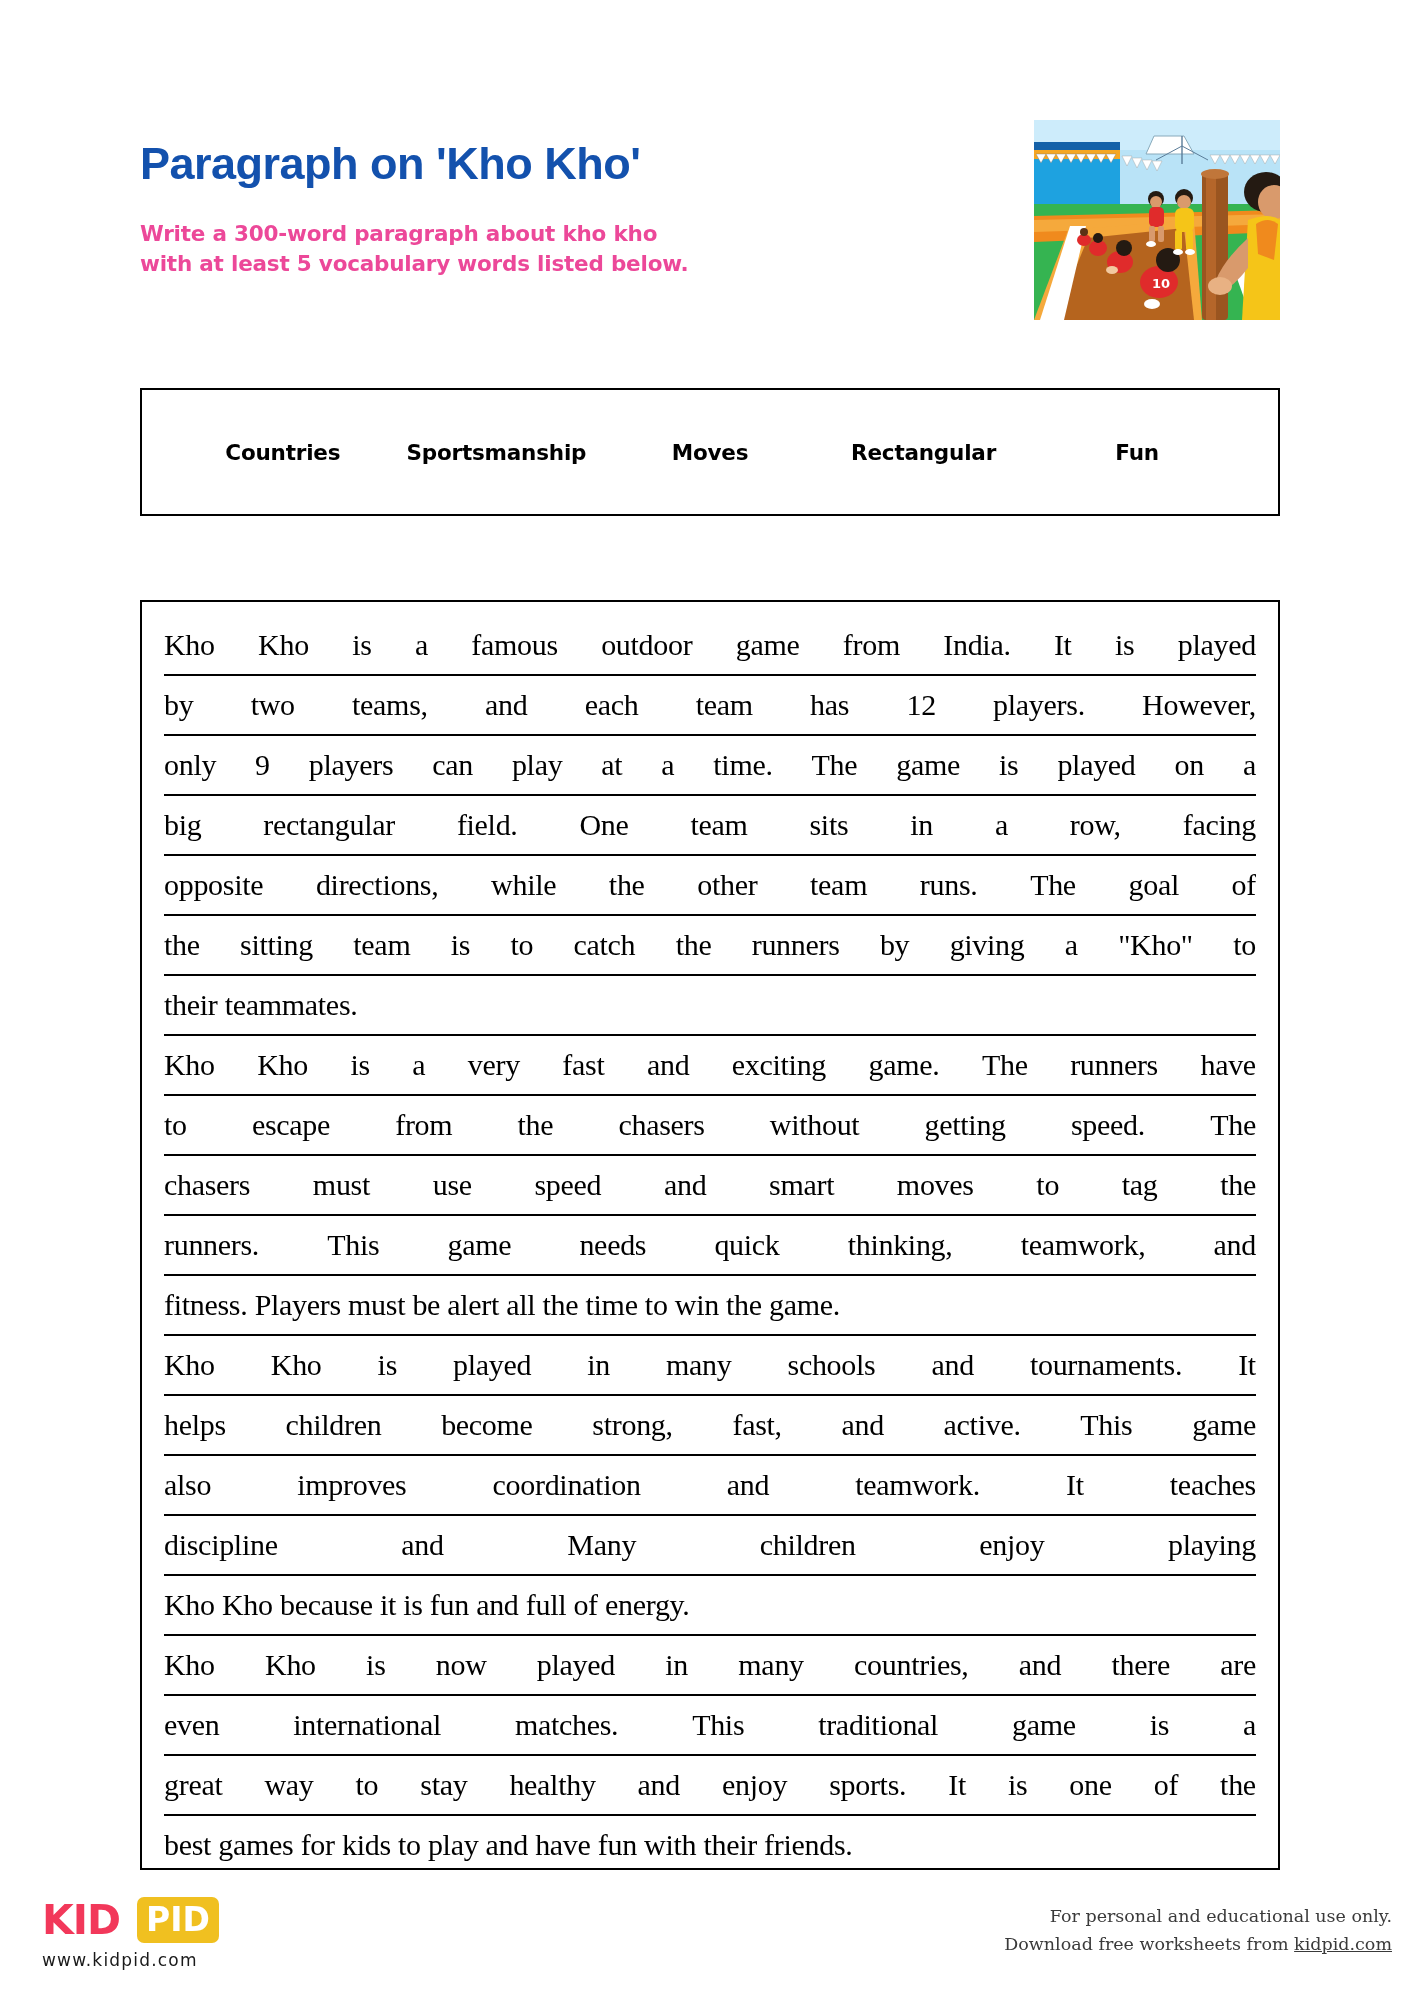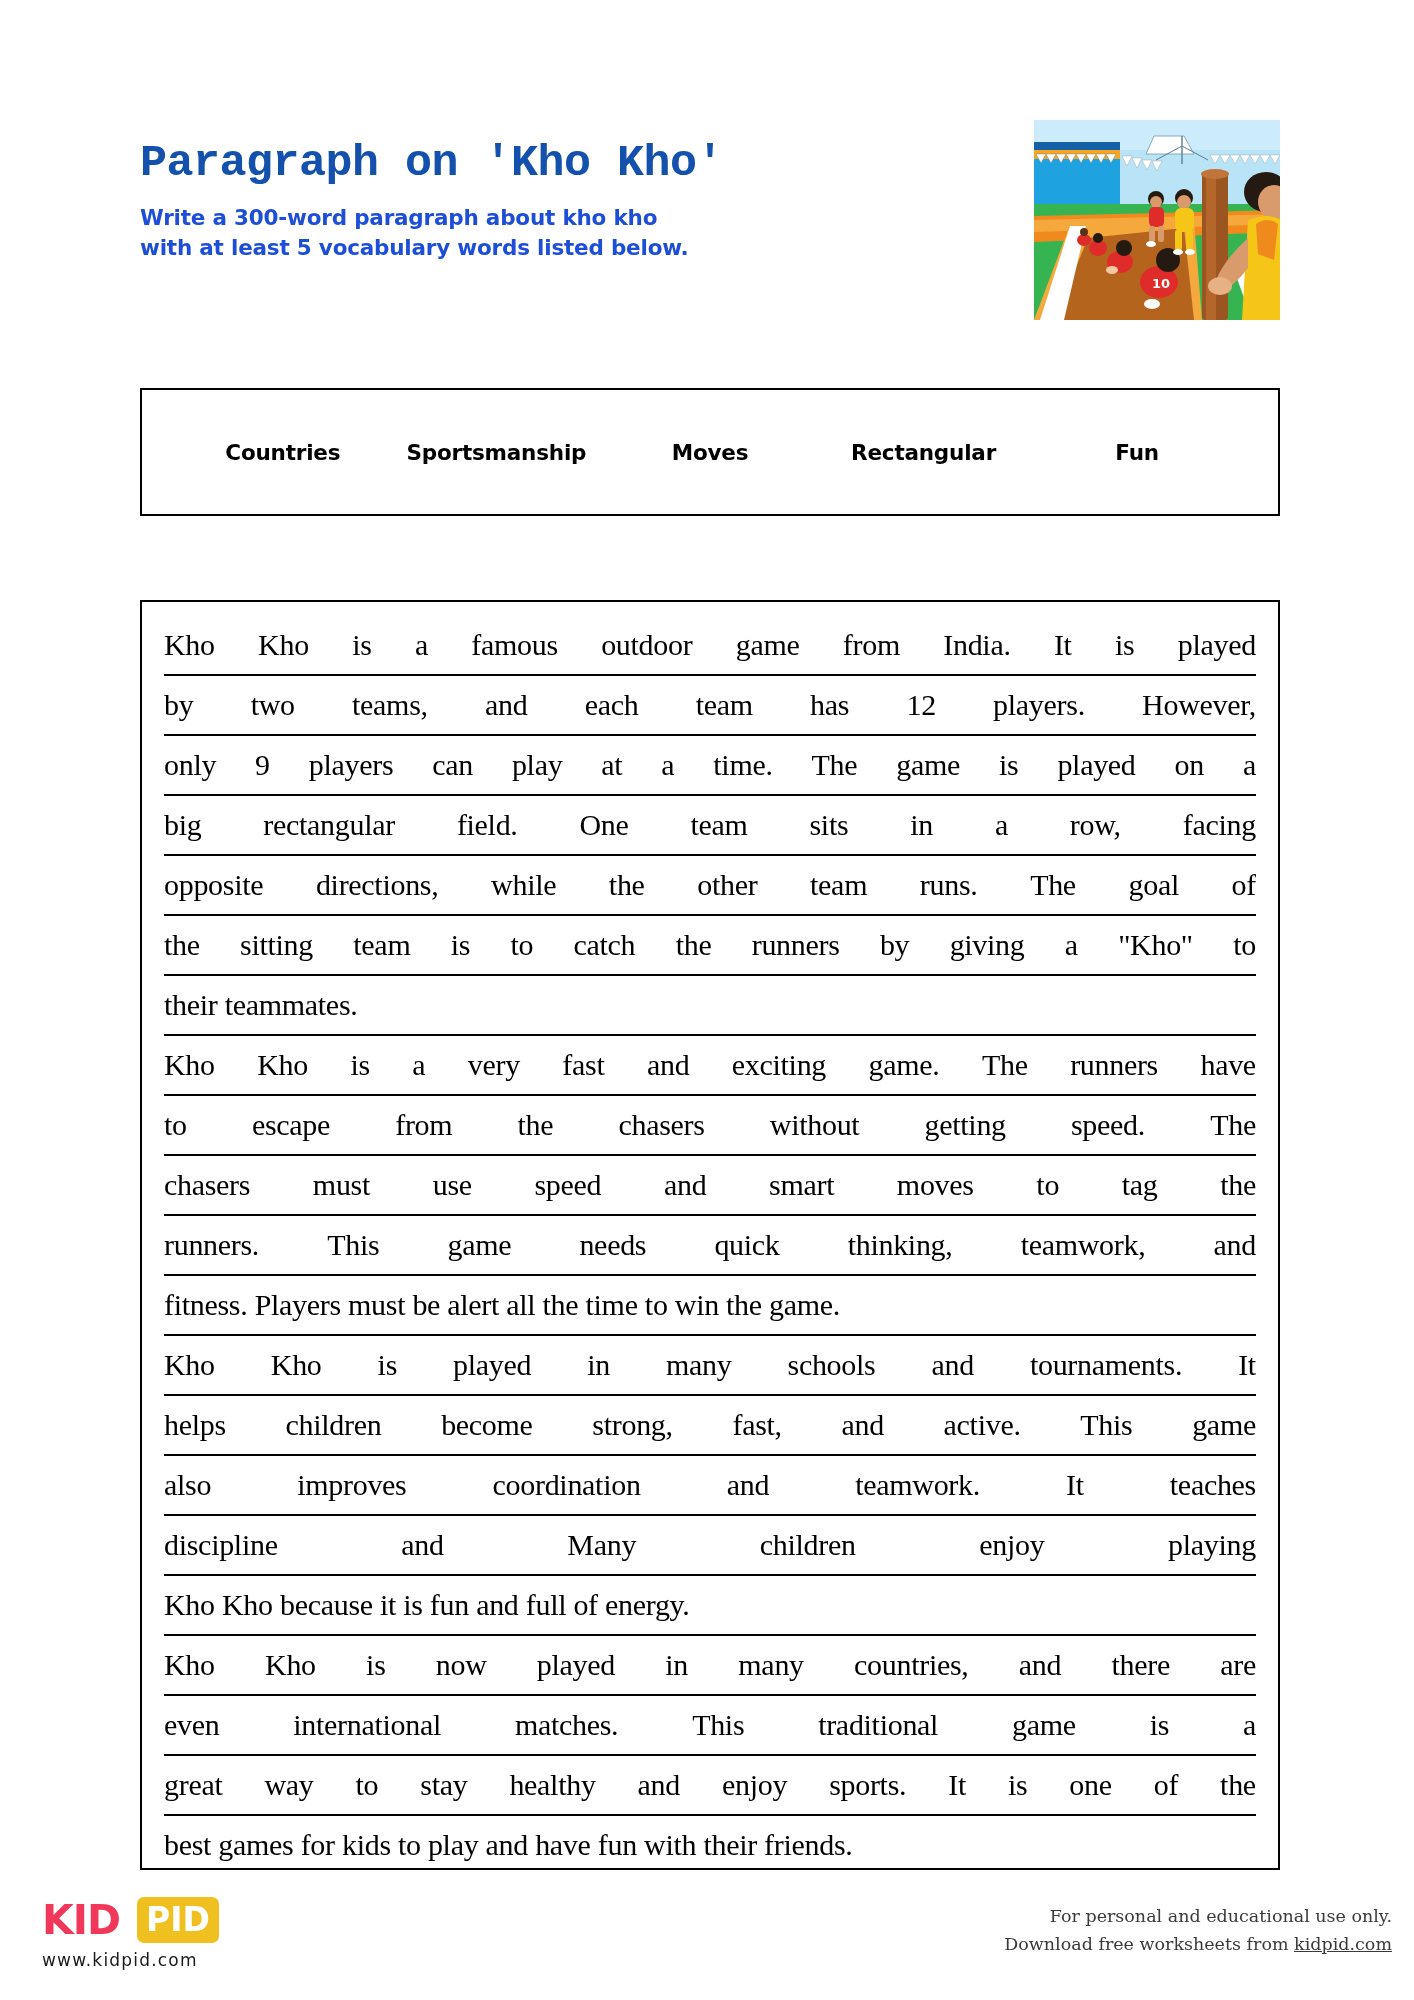--- a/index.html
+++ b/index.html
@@ -31,35 +31,35 @@
     width: 1140px;
     height: 230px;
   }
   .title-block {
     position: absolute;
     left: 0;
     top: 0;
     width: 700px;
   }
   .worksheet-title {
-    font-family: Liberation Mono, monospace;
+    font-family: Liberation Sans, sans-serif;
     font-size: 45px;
     font-weight: 700;
     letter-spacing: -0.5px;
     color: #1351ad;
     margin: 0;
     line-height: 1.05;
   }
   .worksheet-subtitle {
     font-family: "DejaVu Sans", sans-serif;
     font-size: 21.5px;
     font-weight: 700;
-    color: #1d4ed8;
+    color: #ec4899;
     line-height: 1.38;
-    margin-top: 16px;
+    margin-top: 32px;
     letter-spacing: -0.2px;
   }
 
   
   .illustration {
     position: absolute;
     right: 0;
     top: -20px;
     width: 246px;
     height: 200px;

